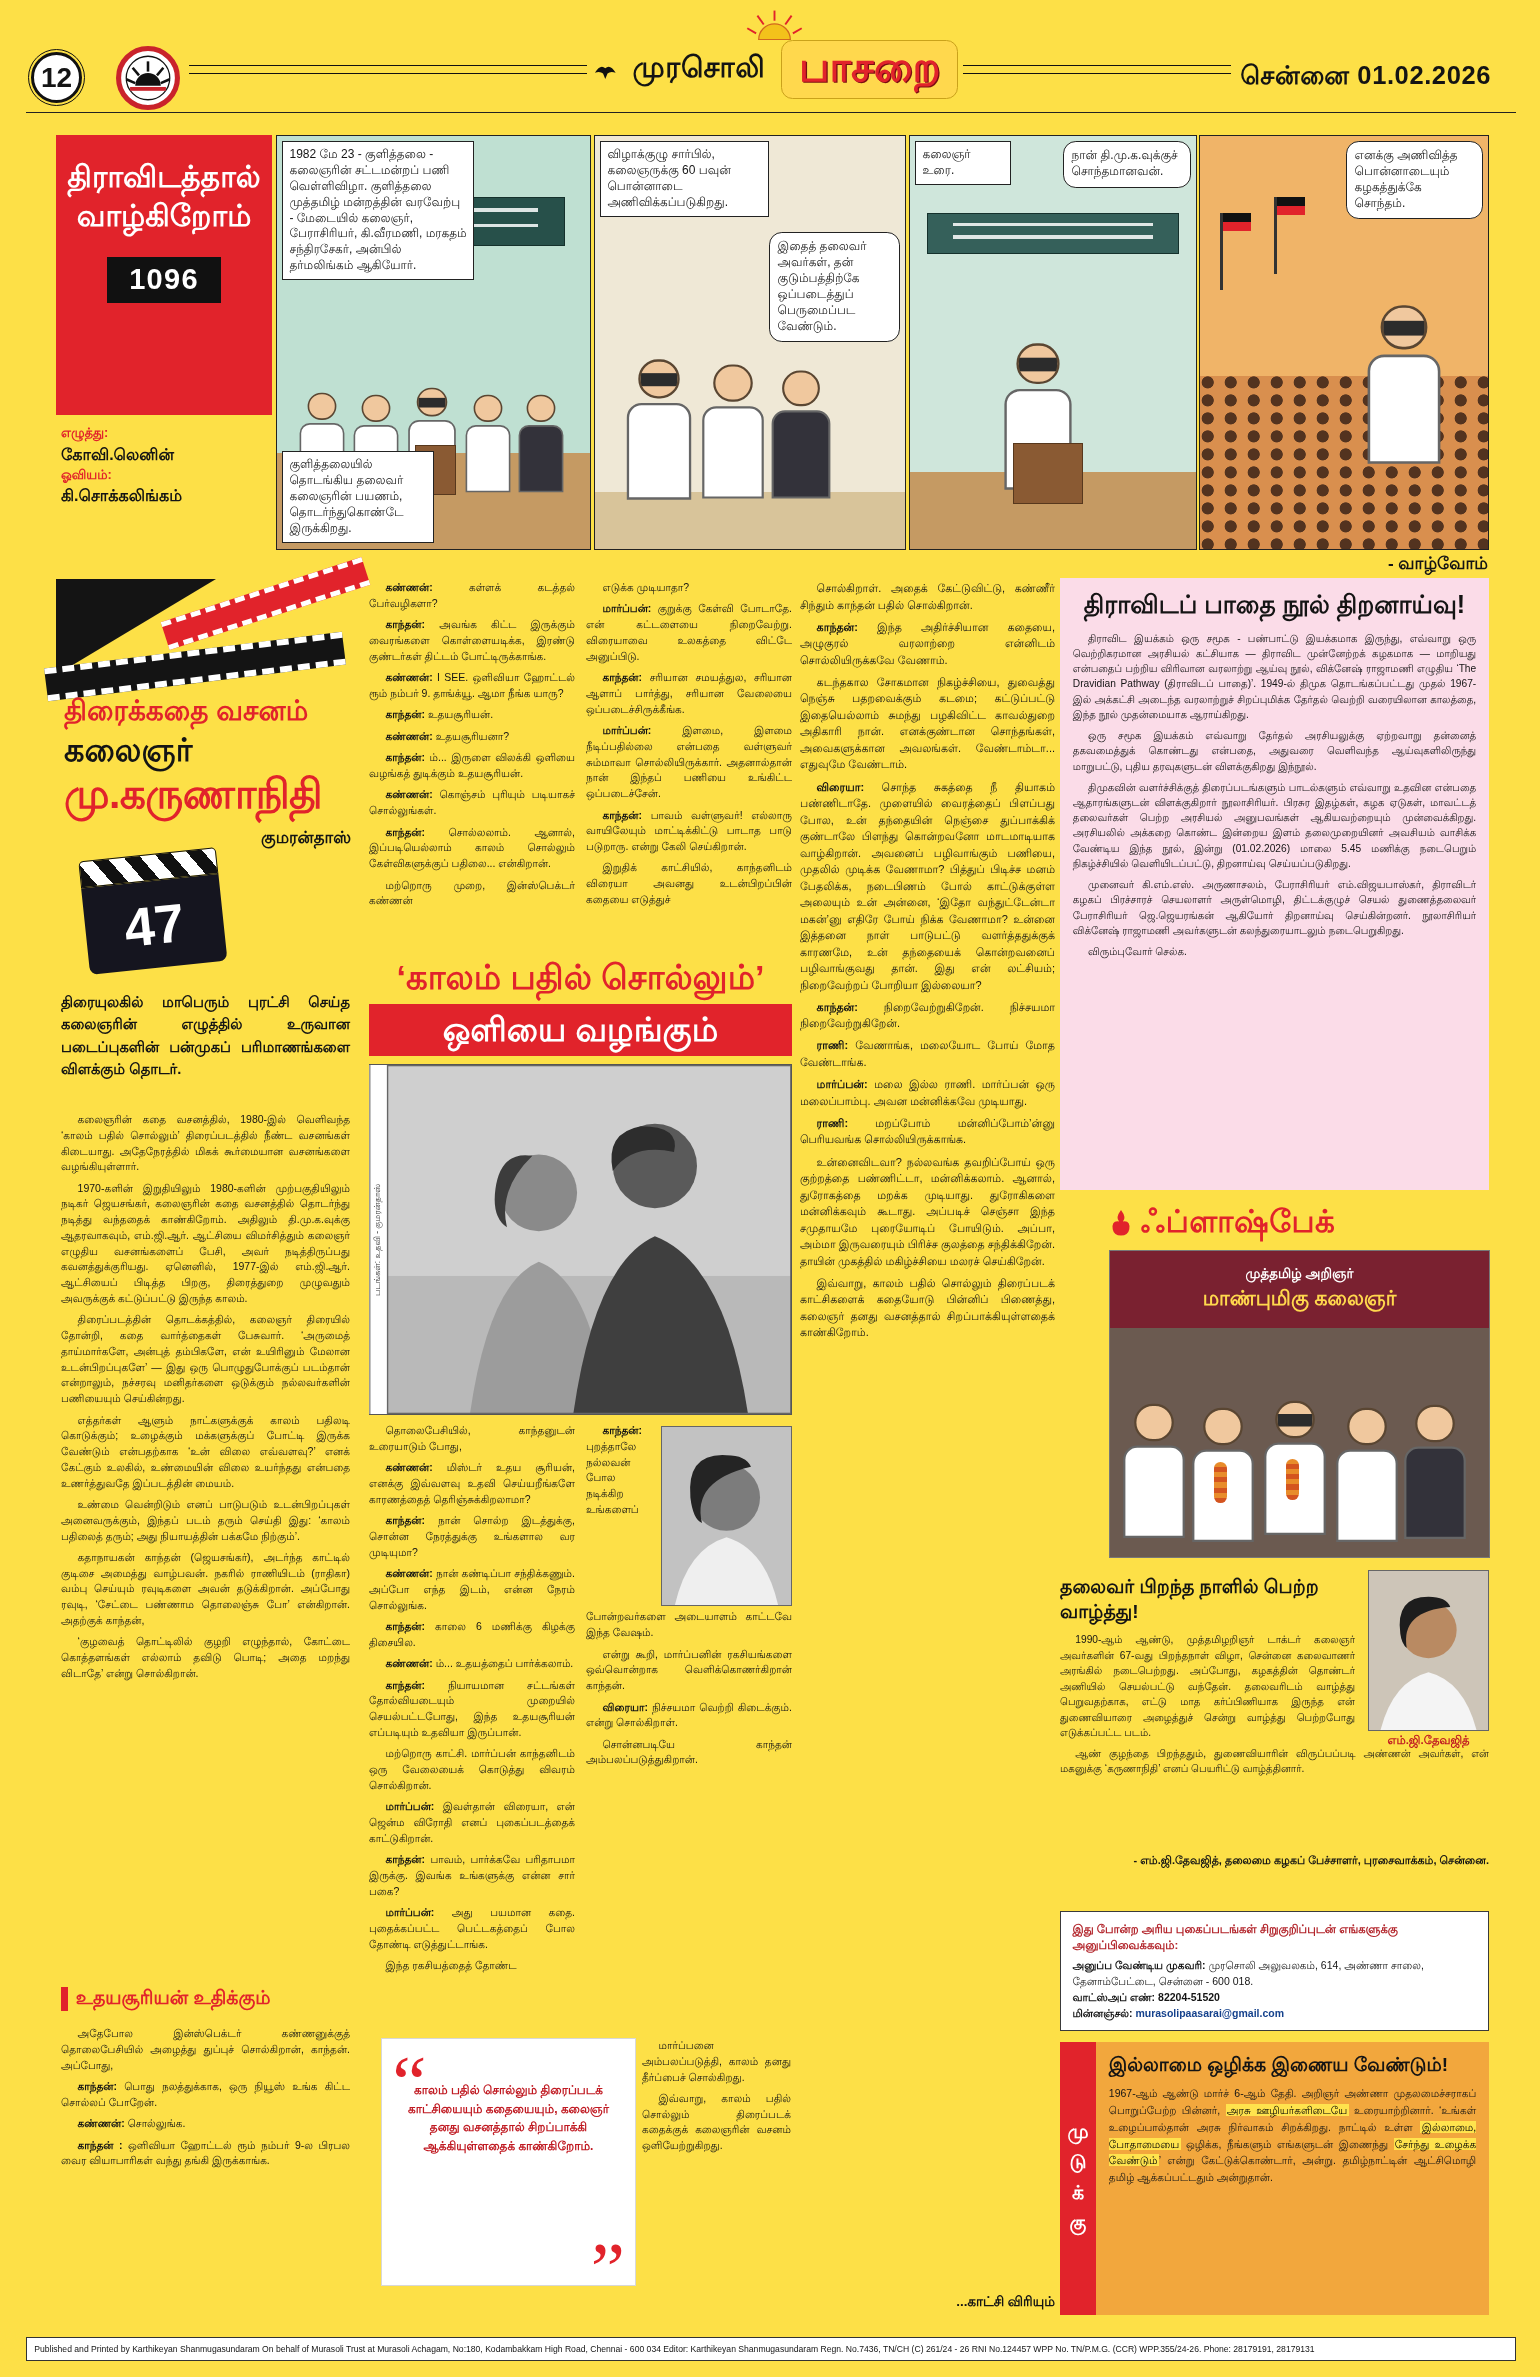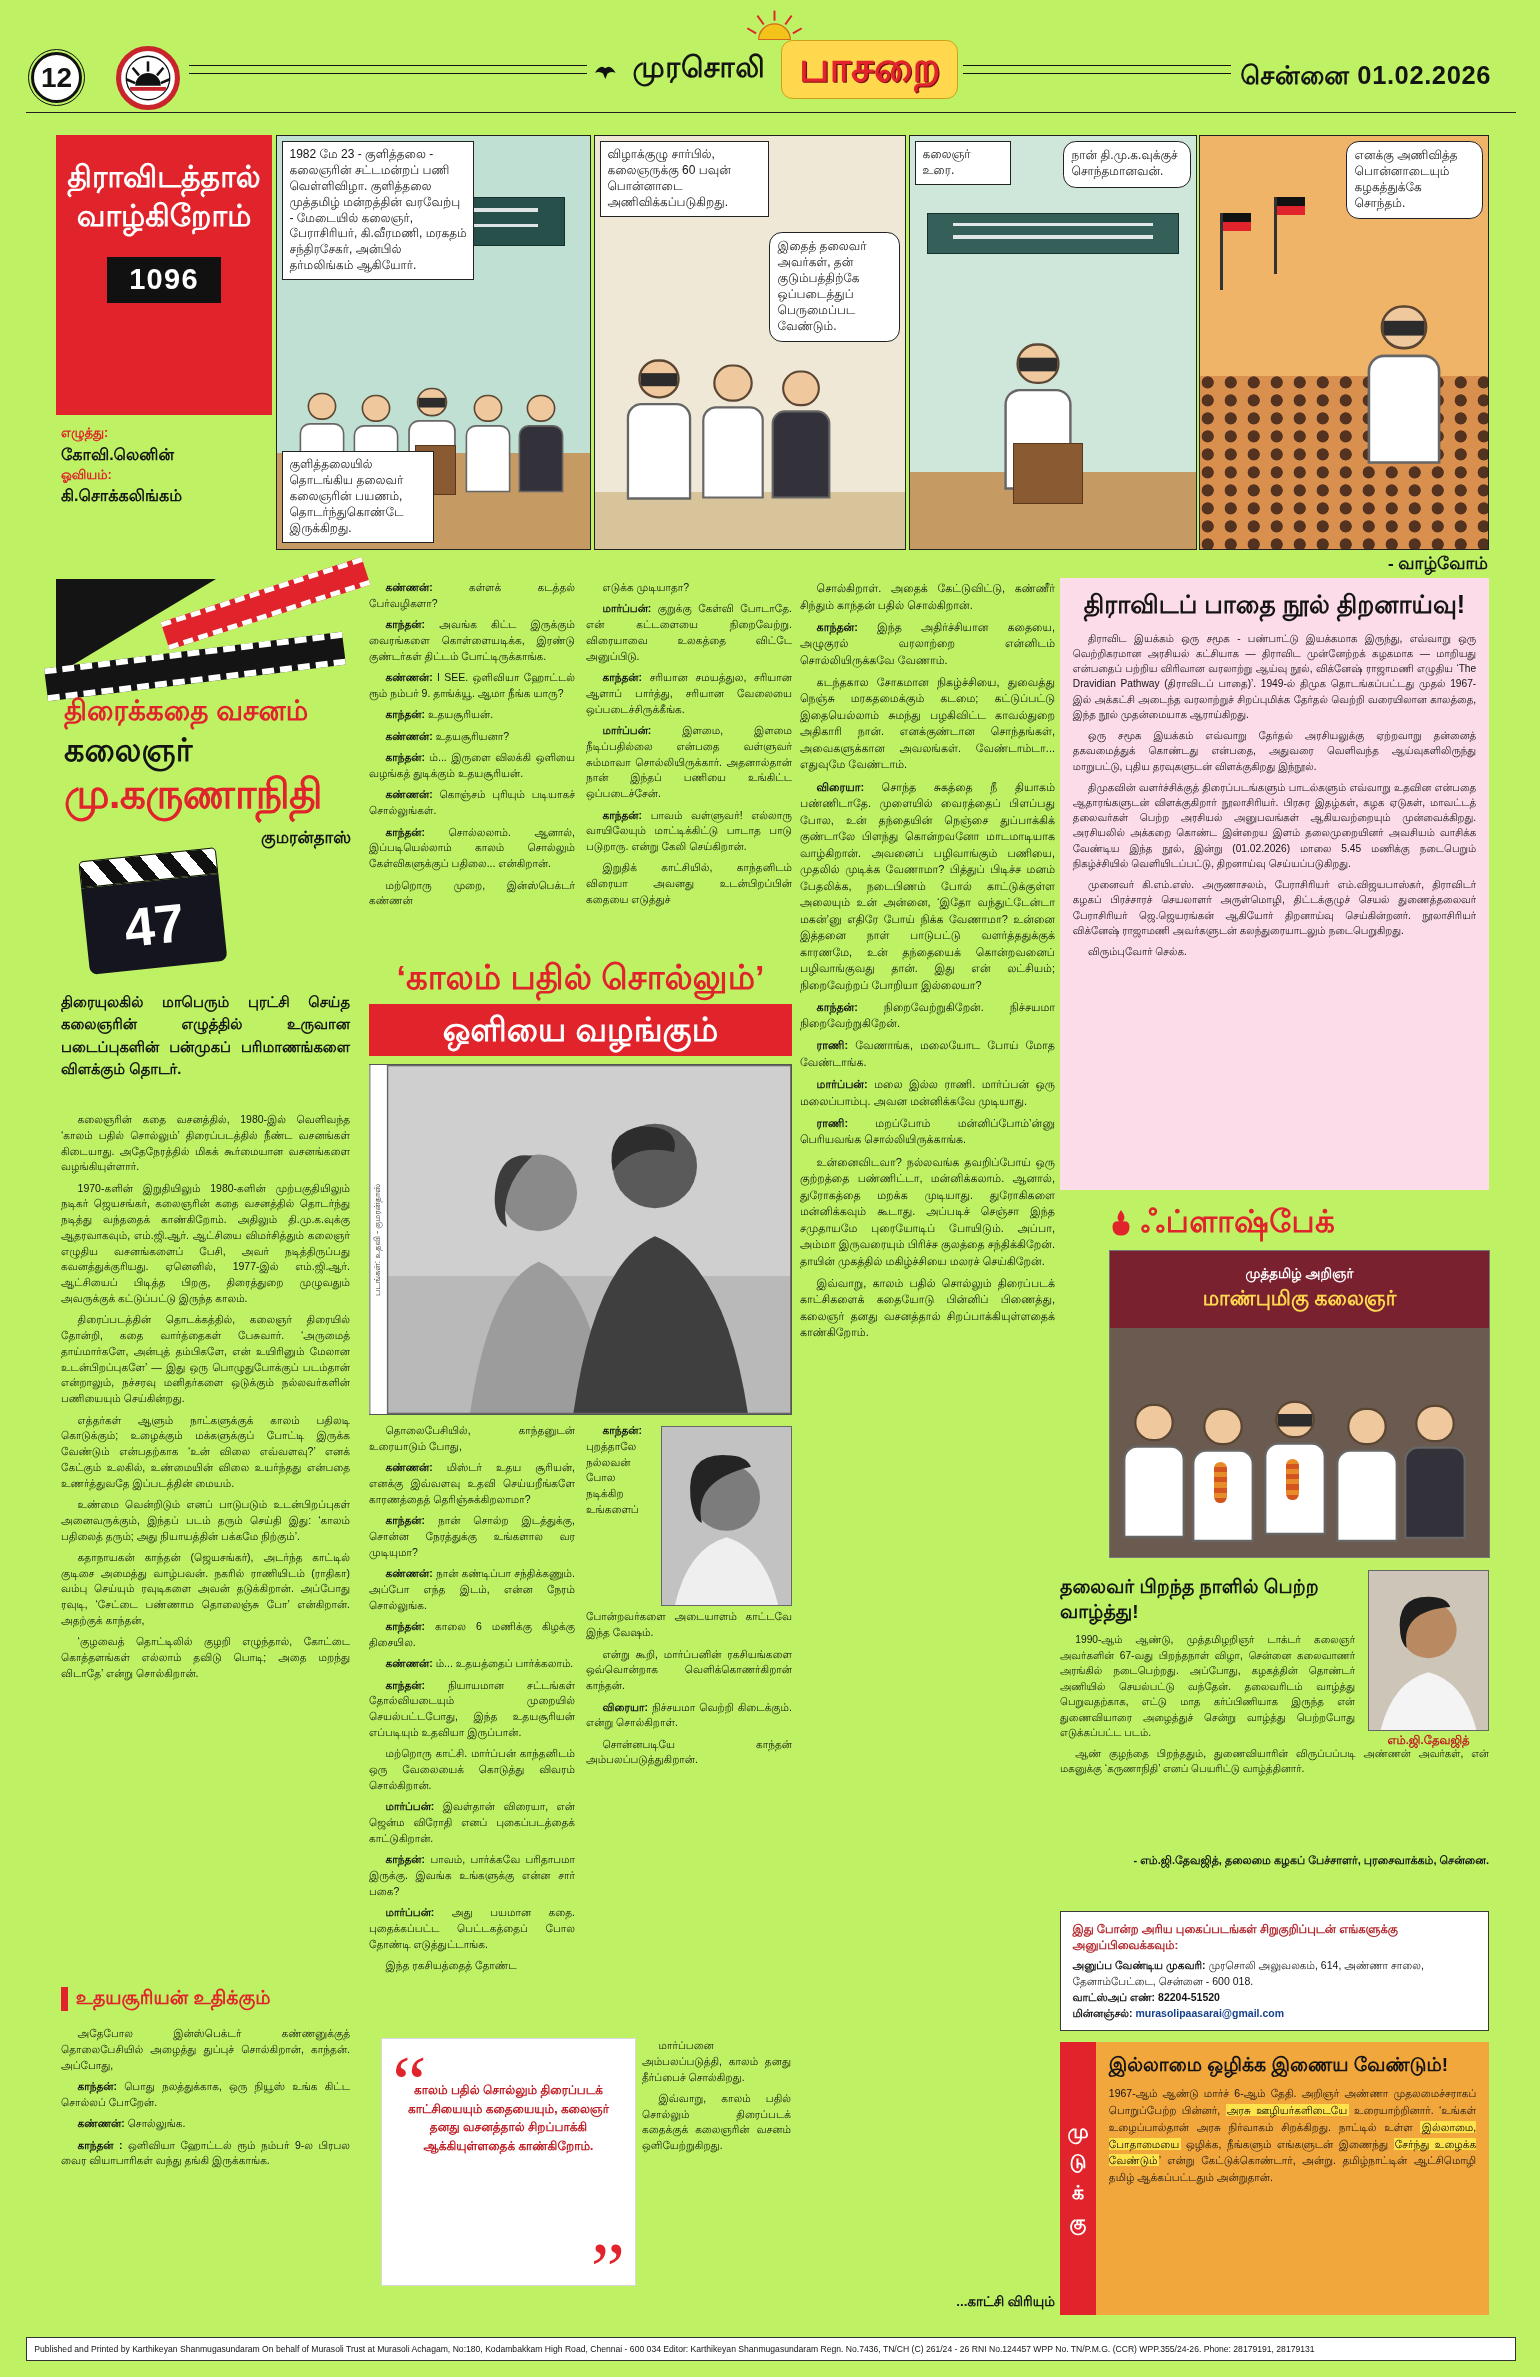--- a/index.html
+++ b/index.html
@@ -1,17 +1,17 @@
 <!DOCTYPE html>
 <html style="font-size:10.2px"><head>
 <meta charset="utf-8">
 <style>
   *{box-sizing:border-box;margin:0;padding:0}
   body{background:#e8e7e2;font-family:"Liberation Sans","DejaVu Sans",sans-serif;color:#141414}
-  .page{position:relative;width:1541px;height:2377px;background:#bef264;margin:0 auto;overflow:hidden}
+  .page{position:relative;width:1541px;height:2377px;background:#fde047;margin:0 auto;overflow:hidden}
   .abs{position:absolute}
   
   .pagenum{left:31px;top:52px;width:51px;height:51px;border:3.2px solid #111;outline:1.9px solid #111;outline-offset:2.6px;border-radius:50%;display:flex;align-items:center;justify-content:center;font-size:28px;font-weight:bold;background:#fff}
   .partylogo{left:116px;top:46px;width:64px;height:64px}
   .hrule{height:9px;border-top:1.9px solid #111;border-bottom:1.9px solid #111}
   .citydate{right:50px;top:61px;font-size:25.5px;font-weight:bold;letter-spacing:0.6px}
   .masthead{left:594px;top:40px;width:364px;display:flex;align-items:center;justify-content:center;gap:16px}
   .mast-small{font-size:29px;font-weight:bold;letter-spacing:0.6px}
   .mast-pill{background:#ffd84d;border:1.3px solid #caa21a;border-radius:11.5px;padding:2.6px 16.6px;color:#e1232b;font-size:41px;font-weight:bold;text-shadow:1.3px 1.3px 0 #7a0d12}
   .sunicon{left:746px;top:9px;width:57px;height:31px}
@@ -283,21 +283,21 @@
         <path d="M398 96 q-56 10 -44 70 q30 -44 96 -30 q10 -40 -52 -40 Z" fill="#2d2d2d"></path>
         <path d="M292 546 Q326 310 420 268 Q530 310 566 546 Z" fill="#3f3f3f"></path>
         <rect width="634" height="546" fill="none" stroke="#666" stroke-width="4"></rect>
       </svg>
     </div>
   </div>
 
   <div class="col" style="left:800px;top:580px;width:255px;height:1699px;font-size:11px">
       <p class="para">சொல்கிறாள். அதைக் கேட்டுவிட்டு, கண்ணீர் சிந்தும் காந்தன் பதில் சொல்கிறான்.</p>
       <p class="para"><b>காந்தன்: </b>இந்த அதிர்ச்சியான கதையை, அழுகுரல் வரலாற்றை என்னிடம் சொல்லியிருக்கவே வேணாம்.</p>
-      <p class="para">கடந்தகால சோகமான நிகழ்ச்சியை, துவைத்து நெஞ்சு மரகதமைக்கும் கடமை; கட்டுப்பட்டு இதையெல்லாம் சுமந்து பழகிவிட்ட காவல்துறை அதிகாரி நான். எனக்குண்டான சொந்தங்கள், அவைகளுக்கான அவலங்கள். வேண்டாம்டா... எதுவுமே வேண்டாம்.</p>
+      <p class="para">கடந்தகால சோகமான நிகழ்ச்சியை, துவைத்து நெஞ்சு பதறவைக்கும் கடமை; கட்டுப்பட்டு இதையெல்லாம் சுமந்து பழகிவிட்ட காவல்துறை அதிகாரி நான். எனக்குண்டான சொந்தங்கள், அவைகளுக்கான அவலங்கள். வேண்டாம்டா... எதுவுமே வேண்டாம்.</p>
       <p class="para"><b>விரையா: </b>சொந்த சுகத்தை நீ தியாகம் பண்ணிடாதே. முளையில் வைரத்தைப் பிளப்பது போல, உன் தந்தையின் நெஞ்சை துப்பாக்கிக் குண்டாலே பிளந்து கொன்றவனோ மாடமாடியாக வாழ்கிறான். அவனைப் பழிவாங்கும் பணியை, முதலில் முடிக்க வேணாமா? பித்துப் பிடிச்ச மனம் பேதலிக்க, நடைபிணம் போல் காட்டுக்குள்ள அலையும் உன் அன்னை, ‘இதோ வந்துட்டேன்டா மகன்’னு எதிரே போய் நிக்க வேணாமா? உன்னை இத்தனை நாள் பாடுபட்டு வளர்த்ததுக்குக் காரணமே, உன் தந்தையைக் கொன்றவனைப் பழிவாங்குவது தான். இது என் லட்சியம்; நிறைவேற்றப் போறியா இல்லையா?</p>
       <p class="para"><b>காந்தன்: </b>நிறைவேற்றுகிறேன். நிச்சயமா நிறைவேற்றுகிறேன்.</p>
       <p class="para"><b>ராணி: </b>வேணாங்க, மலையோட போய் மோத வேண்டாங்க.</p>
       <p class="para"><b>மார்ப்பன்: </b>மலை இல்ல ராணி. மார்ப்பன் ஒரு மலைப்பாம்பு. அவன மன்னிக்கவே முடியாது.</p>
       <p class="para"><b>ராணி: </b>மறப்போம் மன்னிப்போம்’ன்னு பெரியவங்க சொல்லியிருக்காங்க.</p>
       <p class="para">உன்னைவிடவா? நல்லவங்க தவறிப்போய் ஒரு குற்றத்தை பண்ணிட்டா, மன்னிக்கலாம். ஆனால், துரோகத்தை மறக்க முடியாது. துரோகிகளை மன்னிக்கவும் கூடாது. அப்படிச் செஞ்சா இந்த சமுதாயமே புரையோடிப் போயிடும். அப்பா, அம்மா இருவரையும் பிரிச்ச குலத்தை சந்திக்கிறேன். தாயின் முகத்தில் மகிழ்ச்சியை மலரச் செய்கிறேன்.</p>
       <p class="para">இவ்வாறு, காலம் பதில் சொல்லும் திரைப்படக் காட்சிகளைக் கதையோடு பின்னிப் பிணைத்து, கலைஞர் தனது வசனத்தால் சிறப்பாக்கியுள்ளதைக் காண்கிறோம்.</p>
     </div>
 
   <div class="col" style="left:369px;top:1423px;width:206px;height:605px">

